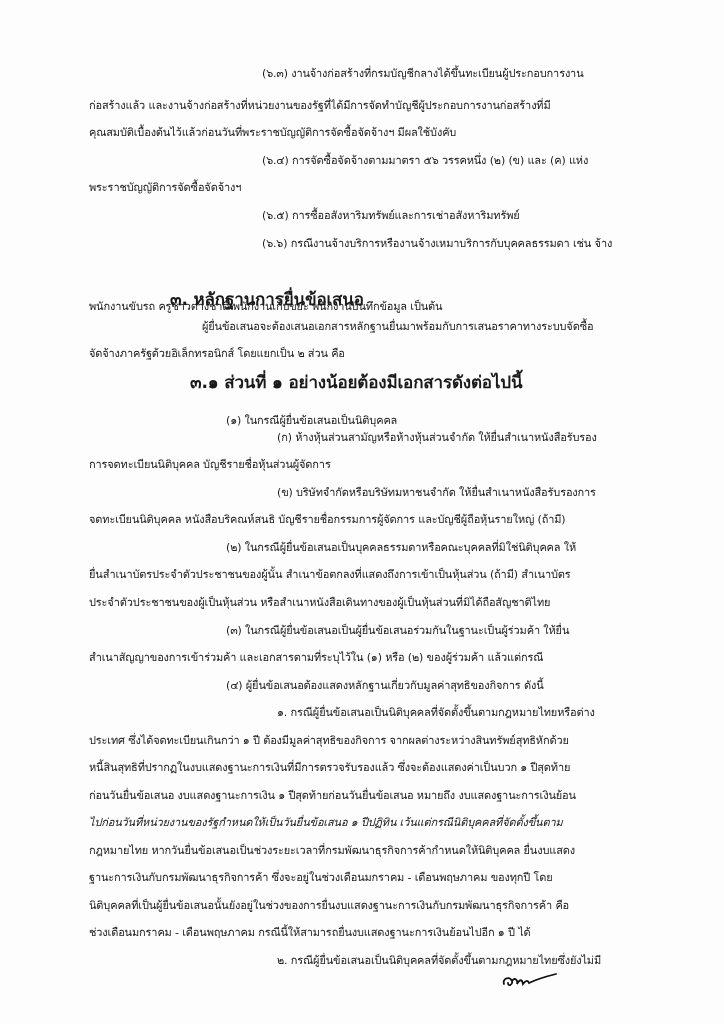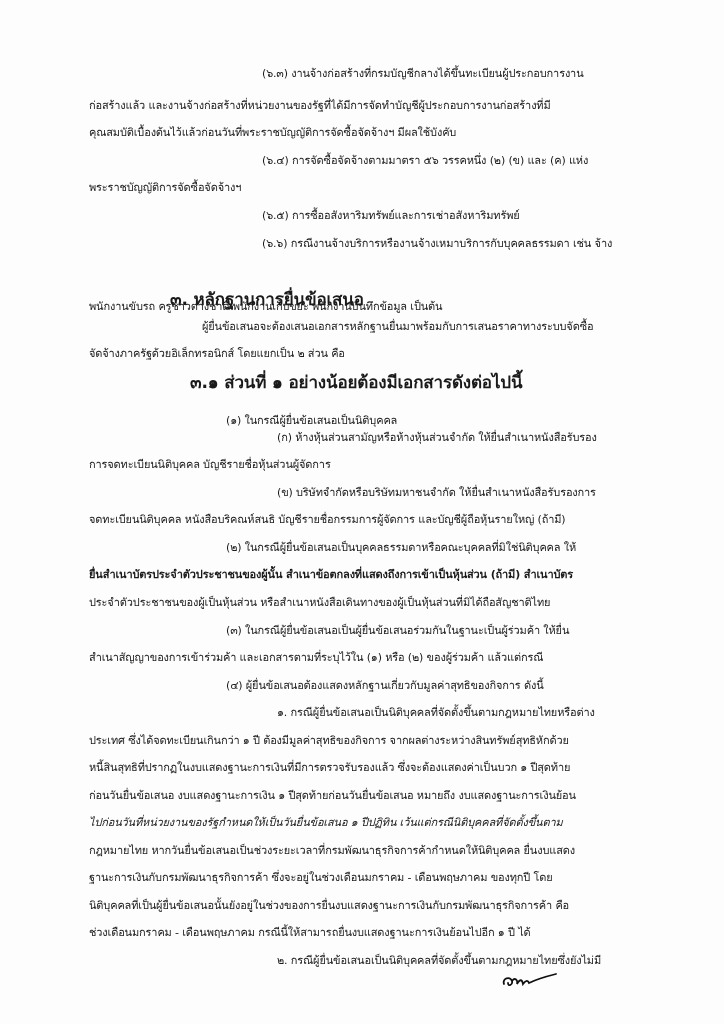--- a/index.html
+++ b/index.html
@@ -25,21 +25,21 @@
     <div class="line bold" style="left: 170px; top: 291px;">๓.    หลักฐานการยื่นข้อเสนอ</div>
     <div class="line" style="left: 202px; top: 319px;">ผู้ยื่นข้อเสนอจะต้องเสนอเอกสารหลักฐานยื่นมาพร้อมกับการเสนอราคาทางระบบจัดซื้อ</div>
     <div class="line" style="left: 89px; top: 346px;">จัดจ้างภาครัฐด้วยอิเล็กทรอนิกส์ โดยแยกเป็น ๒ ส่วน คือ</div>
     <div class="line bold" style="left: 190px; top: 374px;">๓.๑    ส่วนที่ ๑ อย่างน้อยต้องมีเอกสารดังต่อไปนี้</div>
     <div class="line" style="left: 226px; top: 413px;">(๑)    ในกรณีผู้ยื่นข้อเสนอเป็นนิติบุคคล</div>
     <div class="line" style="left: 277px; top: 430px;">(ก)    ห้างหุ้นส่วนสามัญหรือห้างหุ้นส่วนจำกัด ให้ยื่นสำเนาหนังสือรับรอง</div>
     <div class="line" style="left: 89px; top: 457px;">การจดทะเบียนนิติบุคคล บัญชีรายชื่อหุ้นส่วนผู้จัดการ</div>
     <div class="line" style="left: 277px; top: 485px;">(ข)    บริษัทจำกัดหรือบริษัทมหาชนจำกัด ให้ยื่นสำเนาหนังสือรับรองการ</div>
     <div class="line" style="left: 89px; top: 512px;">จดทะเบียนนิติบุคคล หนังสือบริคณห์สนธิ บัญชีรายชื่อกรรมการผู้จัดการ และบัญชีผู้ถือหุ้นรายใหญ่ (ถ้ามี)</div>
     <div class="line" style="left: 226px; top: 540px;">(๒)    ในกรณีผู้ยื่นข้อเสนอเป็นบุคคลธรรมดาหรือคณะบุคคลที่มิใช่นิติบุคคล ให้</div>
-    <div class="line" style="left: 89px; top: 567px; font-weight: bold;">ยื่นสำเนาบัตรประจำตัวประชาชนของผู้นั้น สำเนาข้อตกลงที่แสดงถึงการเข้าเป็นหุ้นส่วน (ถ้ามี) สำเนาบัตร</div>
+    <div class="line" style="left: 89px; top: 567px;">ยื่นสำเนาบัตรประจำตัวประชาชนของผู้นั้น สำเนาข้อตกลงที่แสดงถึงการเข้าเป็นหุ้นส่วน (ถ้ามี) สำเนาบัตร</div>
     <div class="line" style="left: 89px; top: 595px;">ประจำตัวประชาชนของผู้เป็นหุ้นส่วน หรือสำเนาหนังสือเดินทางของผู้เป็นหุ้นส่วนที่มิได้ถือสัญชาติไทย</div>
     <div class="line" style="left: 226px; top: 623px;">(๓)    ในกรณีผู้ยื่นข้อเสนอเป็นผู้ยื่นข้อเสนอร่วมกันในฐานะเป็นผู้ร่วมค้า ให้ยื่น</div>
     <div class="line" style="left: 89px; top: 650px;">สำเนาสัญญาของการเข้าร่วมค้า และเอกสารตามที่ระบุไว้ใน (๑) หรือ (๒) ของผู้ร่วมค้า แล้วแต่กรณี</div>
     <div class="line" style="left: 226px; top: 678px;">(๔)    ผู้ยื่นข้อเสนอต้องแสดงหลักฐานเกี่ยวกับมูลค่าสุทธิของกิจการ ดังนี้</div>
     <div class="line" style="left: 277px; top: 705px;">๑. กรณีผู้ยื่นข้อเสนอเป็นนิติบุคคลที่จัดตั้งขึ้นตามกฎหมายไทยหรือต่าง</div>
     <div class="line" style="left: 89px; top: 733px;">ประเทศ ซึ่งได้จดทะเบียนเกินกว่า ๑ ปี ต้องมีมูลค่าสุทธิของกิจการ จากผลต่างระหว่างสินทรัพย์สุทธิหักด้วย</div>
     <div class="line" style="left: 89px; top: 760px;">หนี้สินสุทธิที่ปรากฏในงบแสดงฐานะการเงินที่มีการตรวจรับรองแล้ว ซึ่งจะต้องแสดงค่าเป็นบวก ๑ ปีสุดท้าย</div>
     <div class="line" style="left: 89px; top: 788px;">ก่อนวันยื่นข้อเสนอ งบแสดงฐานะการเงิน ๑ ปีสุดท้ายก่อนวันยื่นข้อเสนอ หมายถึง งบแสดงฐานะการเงินย้อน</div>
     <div class="line" style="left: 89px; top: 815px; font-style: italic;">ไปก่อนวันที่หน่วยงานของรัฐกำหนดให้เป็นวันยื่นข้อเสนอ ๑ ปีปฏิทิน เว้นแต่กรณีนิติบุคคลที่จัดตั้งขึ้นตาม</div>
     <div class="line" style="left: 89px; top: 843px;">กฎหมายไทย หากวันยื่นข้อเสนอเป็นช่วงระยะเวลาที่กรมพัฒนาธุรกิจการค้ากำหนดให้นิติบุคคล ยื่นงบแสดง</div>

